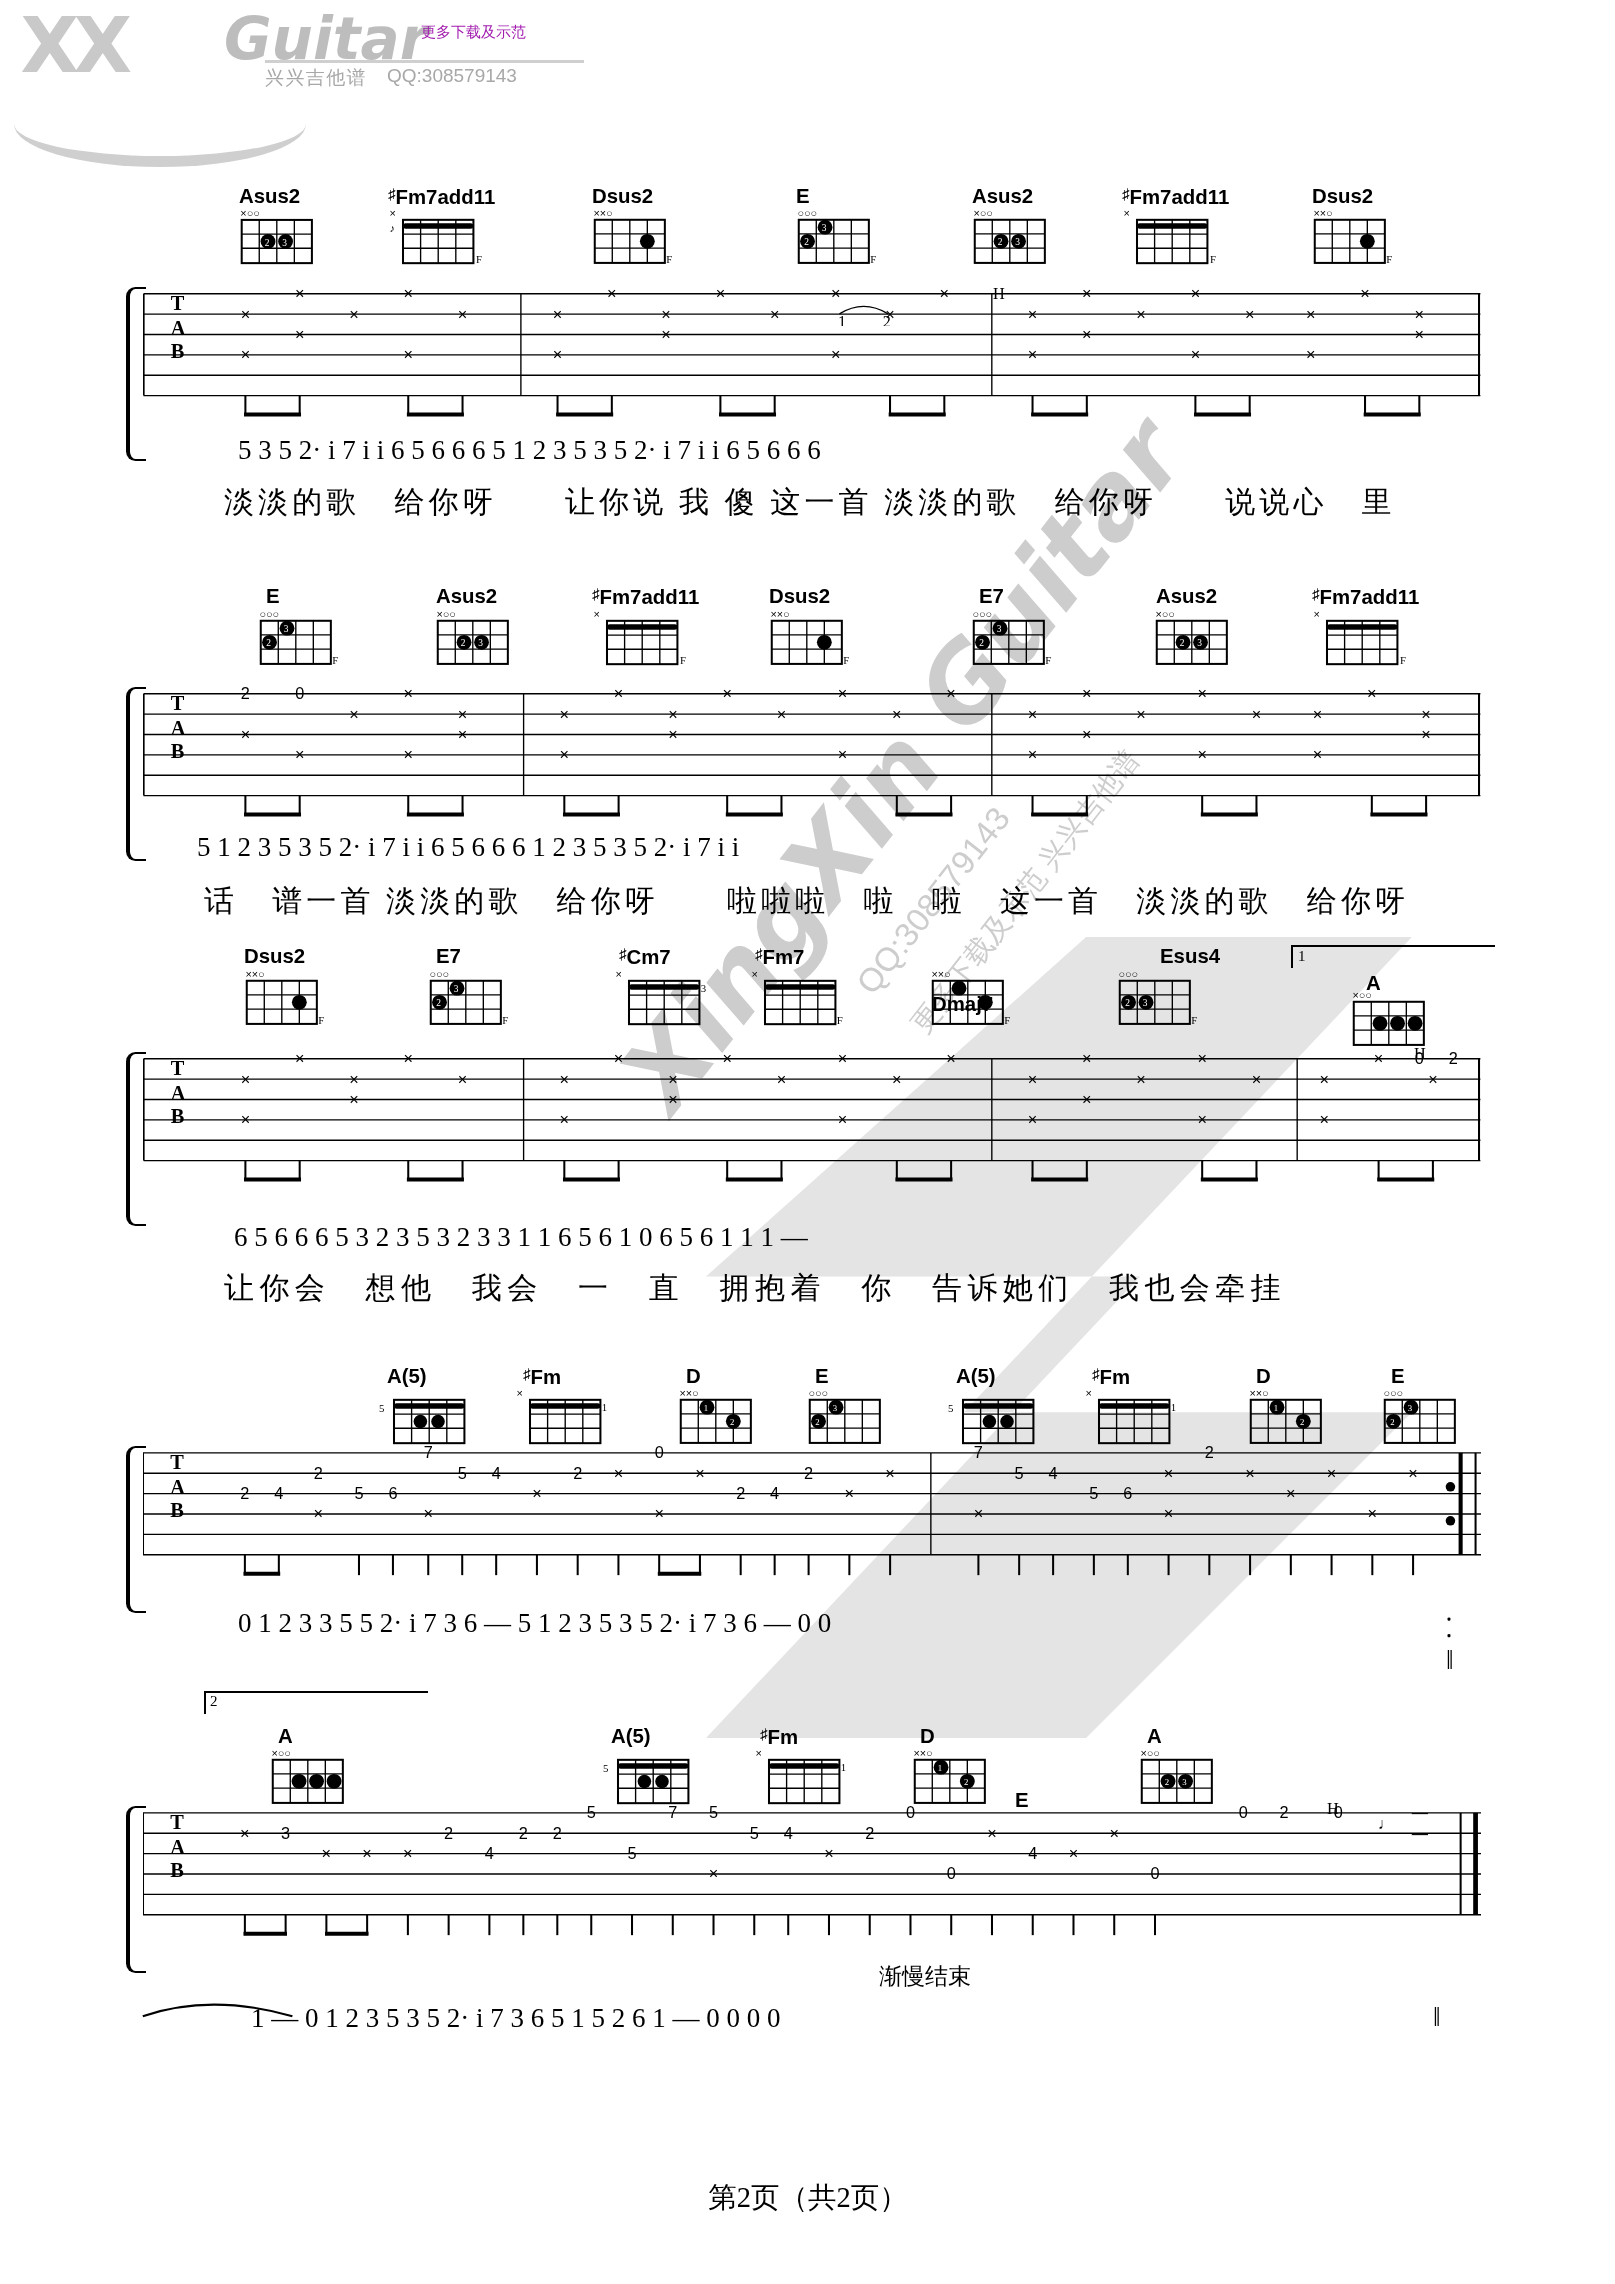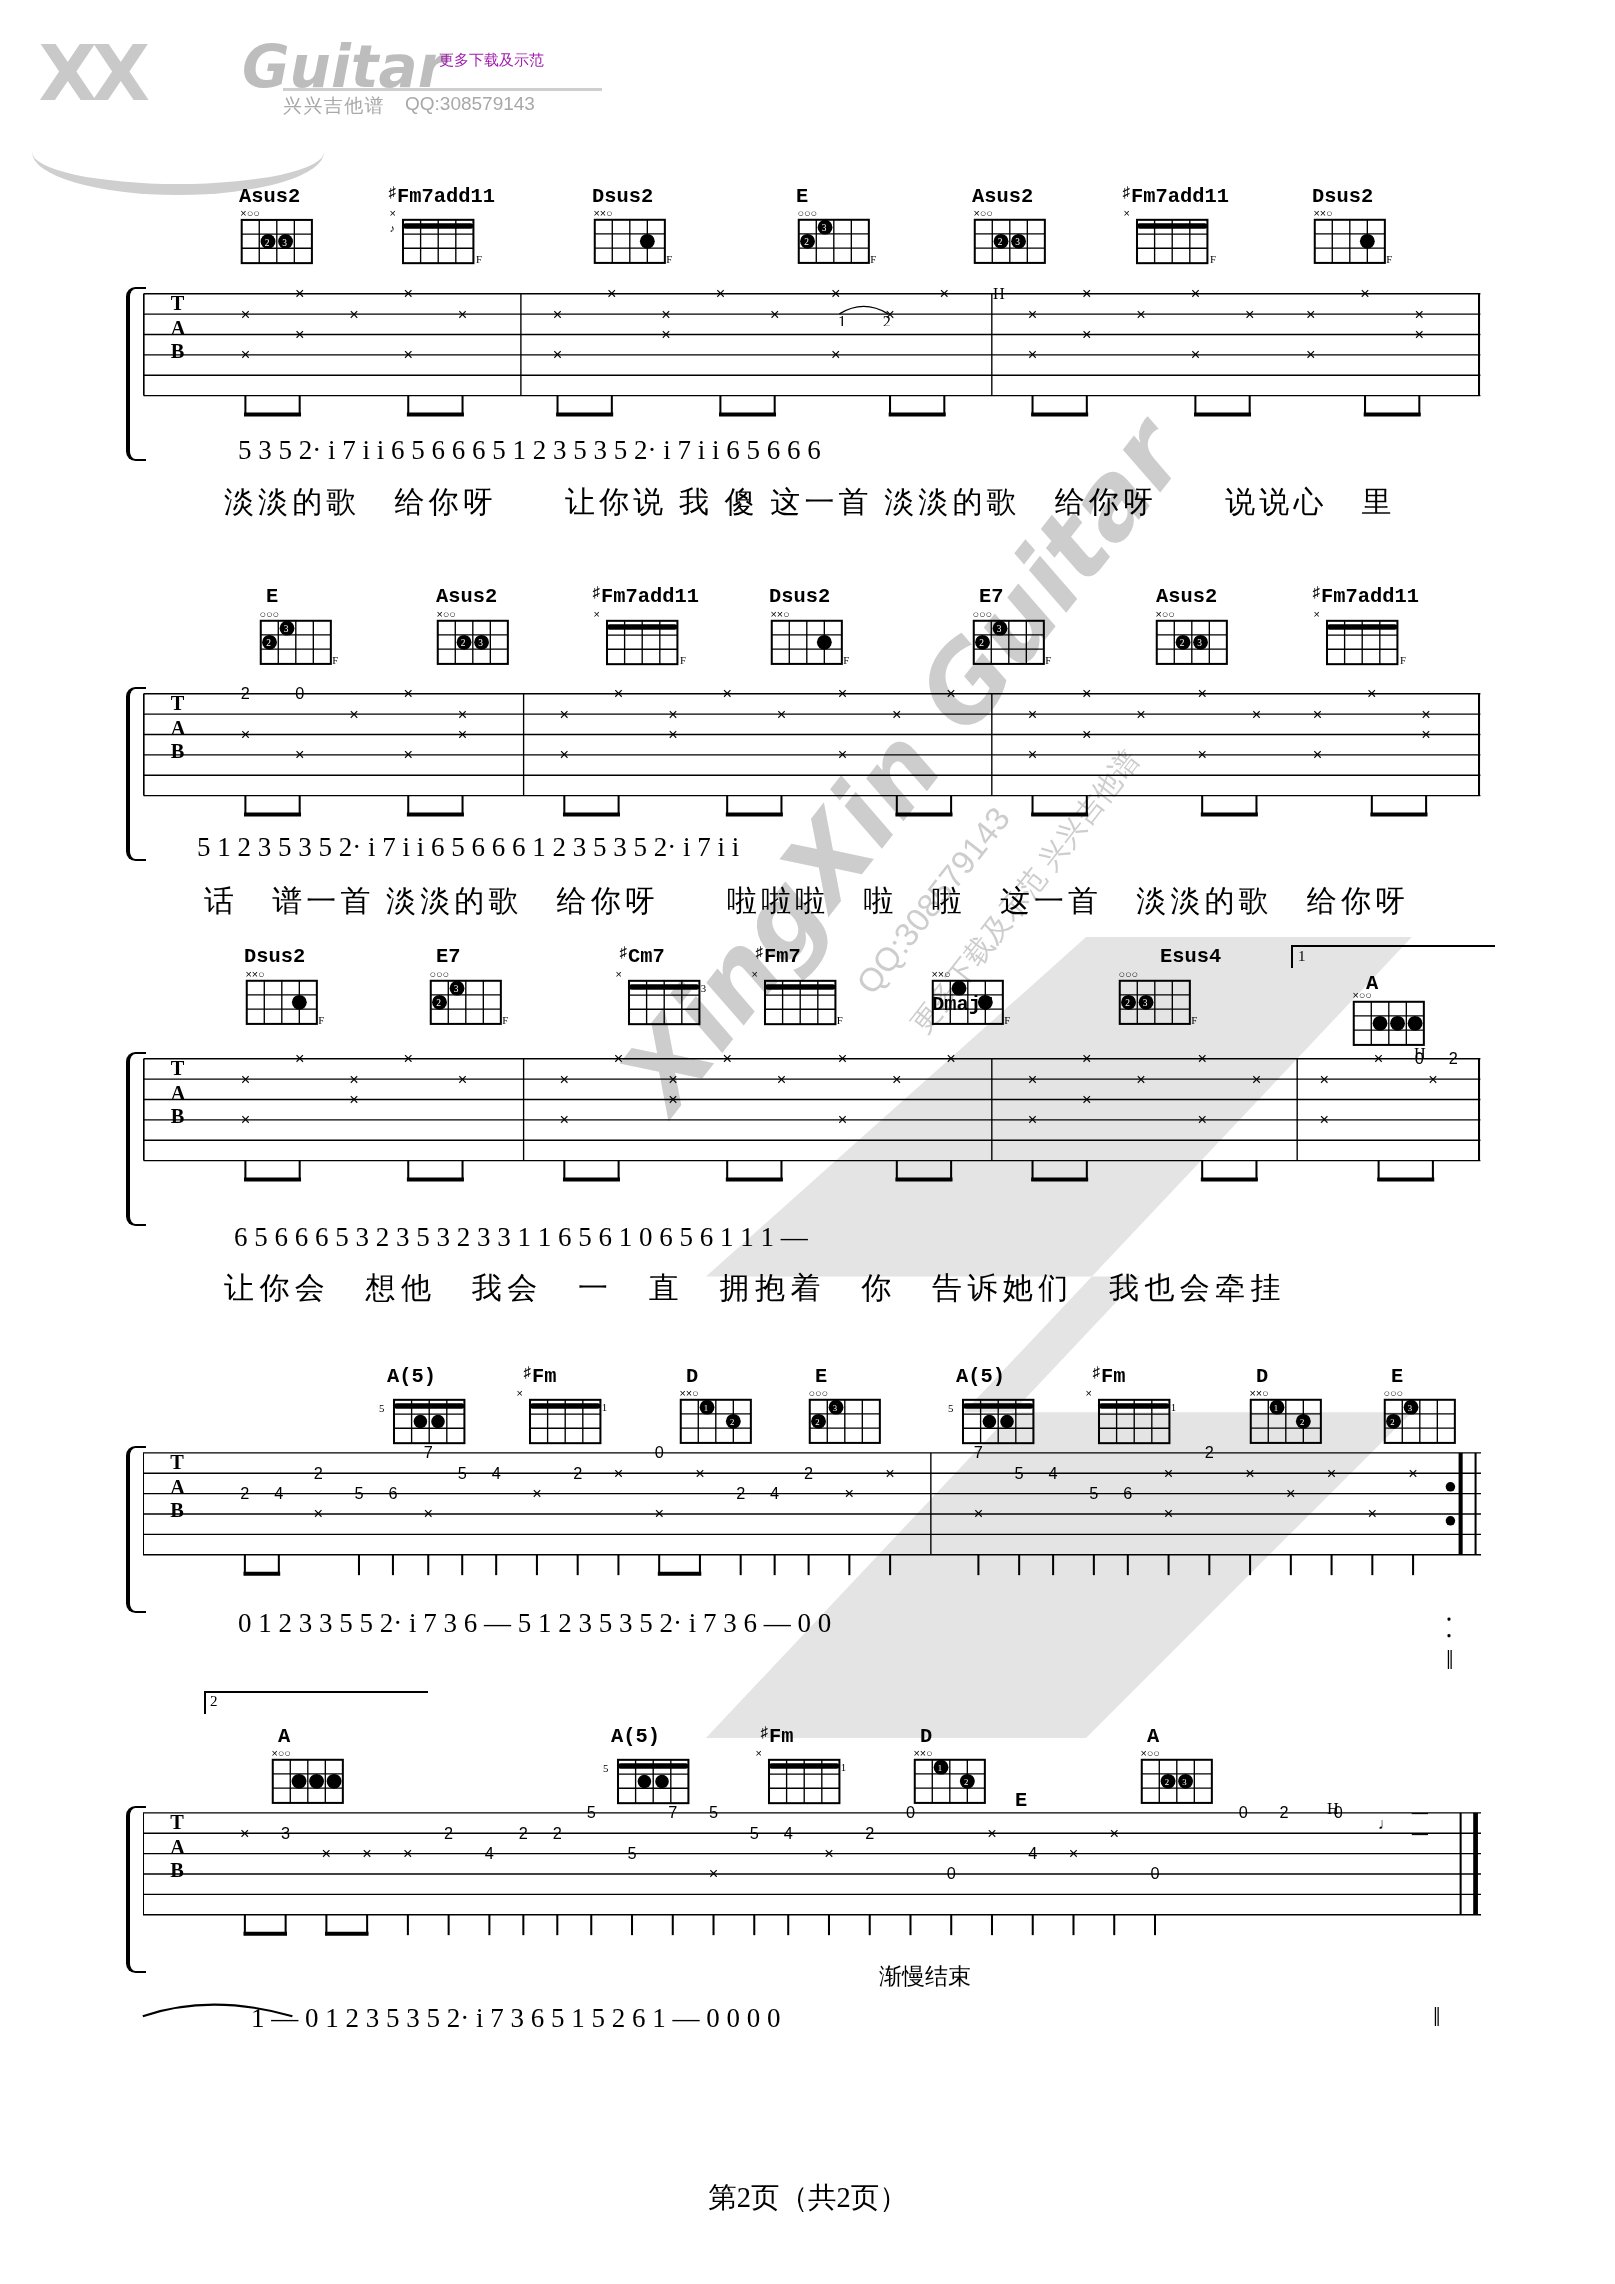--- a/index.html
+++ b/index.html
@@ -12,25 +12,24 @@
     height: 2284px;
     position: relative;
     font-family: "Liberation Serif", serif;
     color: #000;
     overflow: hidden;
   }
 
   
   .logo-wrap {
     position: absolute;
-    left: 18px;
+    left: 0px;
     top: 0px;
     width: 557px;
     height: 156px;
-    margin-top: 28px;
   }
   .logo-shape {
     position: absolute;
     left: 20.4px;
     top: 5.4px;
     width: 272px;
     height: 81px;
     color: #c9c9c9;
     font-family: "DejaVu Sans", sans-serif;
     font-weight: bold;
@@ -139,21 +138,21 @@
     color: #cdcdcd;
     white-space: nowrap;
     pointer-events: none;
   }
 
   
   .system { position: absolute; }
 
   .chord-name {
     position: absolute;
-    font-family: Liberation Mono, monospace;
+    font-family: Liberation Sans, sans-serif;
     font-size: 20.4px;
     font-weight: bold;
     white-space: nowrap;
   }
   .chord-name .sharp {
     font-size: 15px;
     vertical-align: 5.4px;
   }
   .brace-left {
     position: absolute;

